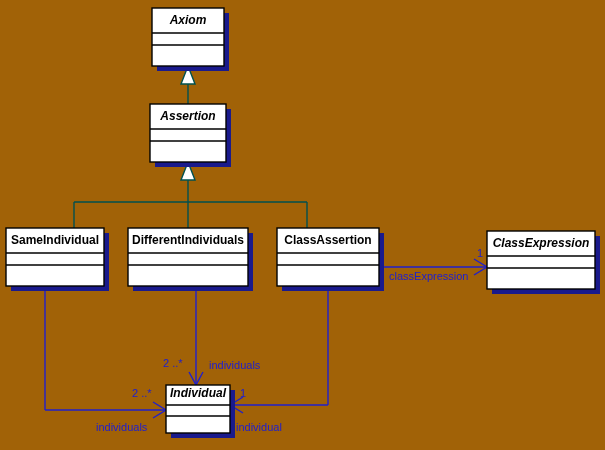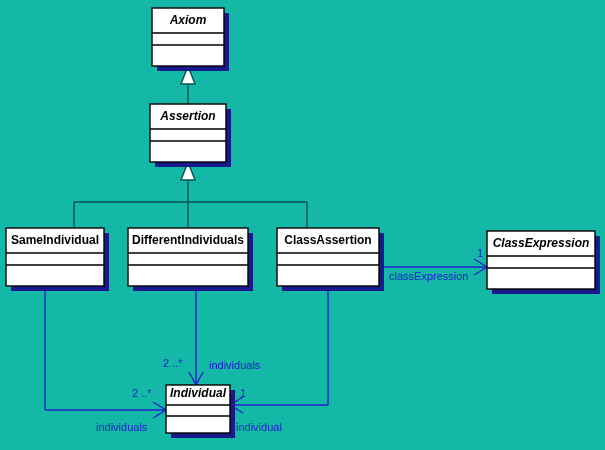--- a/index.html
+++ b/index.html
@@ -4,21 +4,21 @@
 <style>
   html, body {
     margin: 0;
     padding: 0;
     background: #ffffff;
   }
   #diagram-root {
     position: relative;
     width: 605px;
     height: 450px;
-    background: #14b8a6;
+    background: #a16207;
     font-family: "Liberation Sans", sans-serif;
     overflow: hidden;
   }
   svg#diagram-canvas {
     position: absolute;
     top: 0;
     left: 0;
     width: 605px;
     height: 450px;
     display: block;

